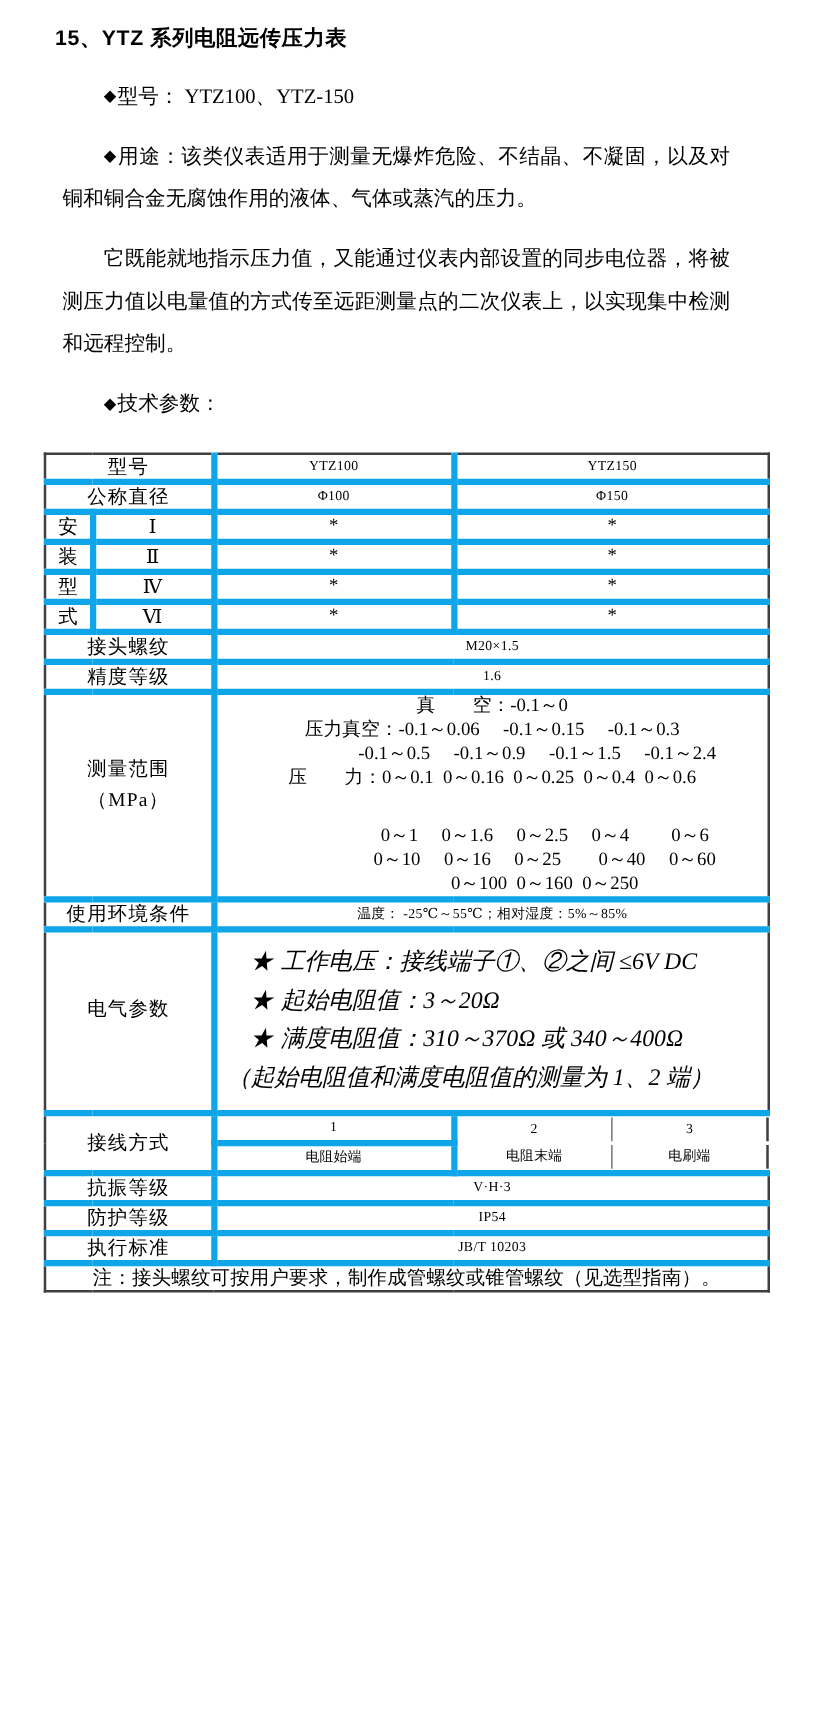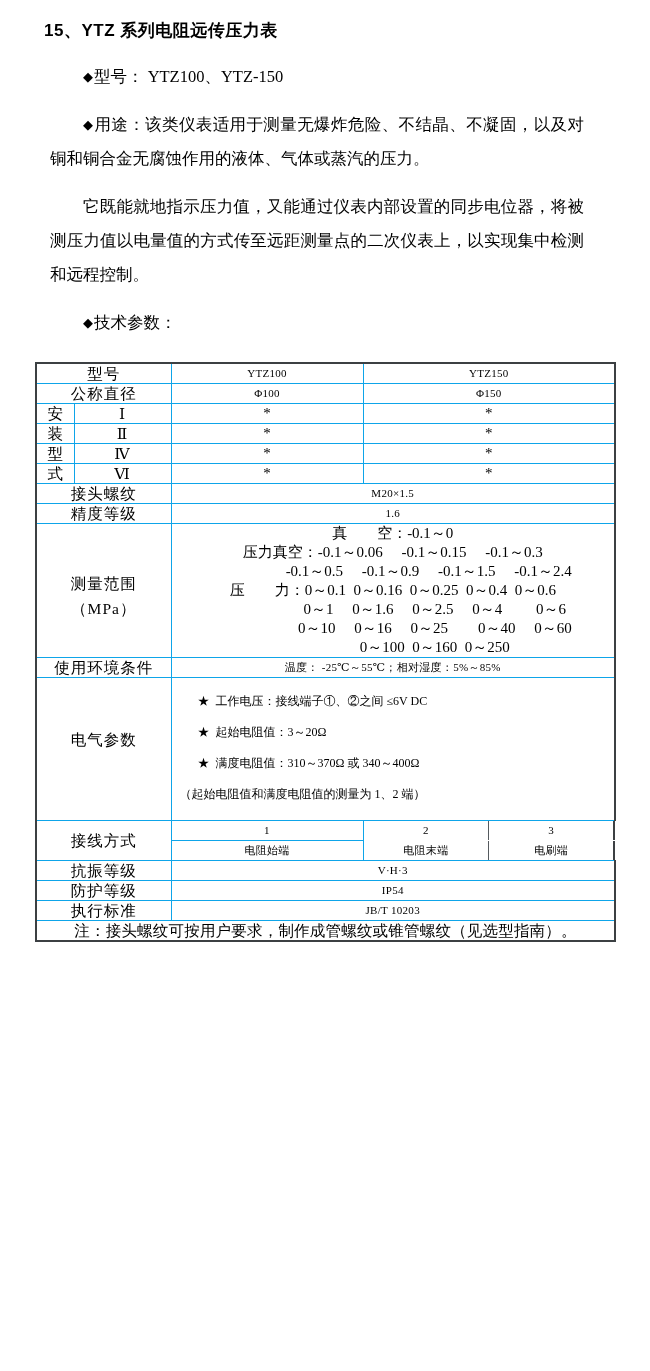--- a/index.html
+++ b/index.html
@@ -57,21 +57,21 @@
   .spec-wrap {
     padding: 8px 36px 0 35px;
   }
   table.spec {
     border-collapse: collapse;
     width: 579px;
     table-layout: fixed;
     font-size: 15px;
   }
   table.spec td {
-    border: 1px solid #0ea5e9;
+    border: 5px solid #0ea5e9;
     padding: 0;
     vertical-align: middle;
     text-align: center;
     line-height: 19px;
   }
   .outer-top    { border-top-width: 2px !important; border-top-color:#3c4043 !important;}
   .outer-bottom { border-bottom-width: 2px !important; border-bottom-color:#3c4043 !important;}
   .outer-left   { border-left-width: 2px !important; border-left-color:#3c4043 !important;}
   .outer-right  { border-right-width: 2px !important; border-right-color:#3c4043 !important;}
 
@@ -89,21 +89,21 @@
   .star-ast { font-size: 15px; }
 
   td.left-body {
     text-align: left;
     padding: 6px 8px 8px 8px;
     line-height: 29px;
     font-size: 15px;
   }
   .mono-row { white-space: pre; font-size: 15px; }
 
-  .elec-line { line-height: 31px; font-size: 12px; }
+  .elec-line { line-height: 31px; font-size: 19px; font-style: italic; }
   .elec-line .bullet-star { padding-right: 6px; }
   .note-cell {
     text-align: left;
     font-size: 15.5px;
     padding: 7px 9px;
     letter-spacing: 0.2px;
   }
   .val { font-size: 11px; letter-spacing: 0.3px; }
 </style>
 </head>
@@ -180,21 +180,21 @@
     <tr>
       <td class="outer-left" colspan="2" style="vertical-align:top;padding-top:10px;">
         <div class="r-label">测量范围</div>
         <div class="r-label" style="margin-top:6px;">（MPa）</div>
       </td>
       <td class="left-body outer-right" colspan="2">
         <div class="mono-row"><span>真　　空：</span><span>-0.1～0</span></div>
         <div class="mono-row"><span>压力真空：</span><span>-0.1～0.06　 -0.1～0.15　 -0.1～0.3</span></div>
         <div class="mono-row" style="padding-left:72px;text-align:center;">-0.1～0.5　 -0.1～0.9　 -0.1～1.5　 -0.1～2.4</div>
         <div class="mono-row"><span>压　　力：</span><span>0～0.1  0～0.16  0～0.25  0～0.4  0～0.6</span></div>
-        <div class="mono-row" style="padding-left:84px;">0～1　 0～1.6　 0～2.5　 0～4　　 0～6</div>
+        <div class="mono-row" style="padding-left:84px;margin-top:28px;">0～1　 0～1.6　 0～2.5　 0～4　　 0～6</div>
         <div class="mono-row" style="padding-left:84px;">0～10　 0～16　 0～25　　0～40　 0～60</div>
         <div class="mono-row" style="padding-left:84px;">0～100  0～160  0～250</div>
       </td>
     </tr>
 
     <tr>
       <td class="r-label cell-pad outer-left" colspan="2">使用环境条件</td>
       <td class="val cell-pad outer-right" colspan="2">温度： -25℃～55℃；相对湿度：5%～85%</td>
     </tr>
 

